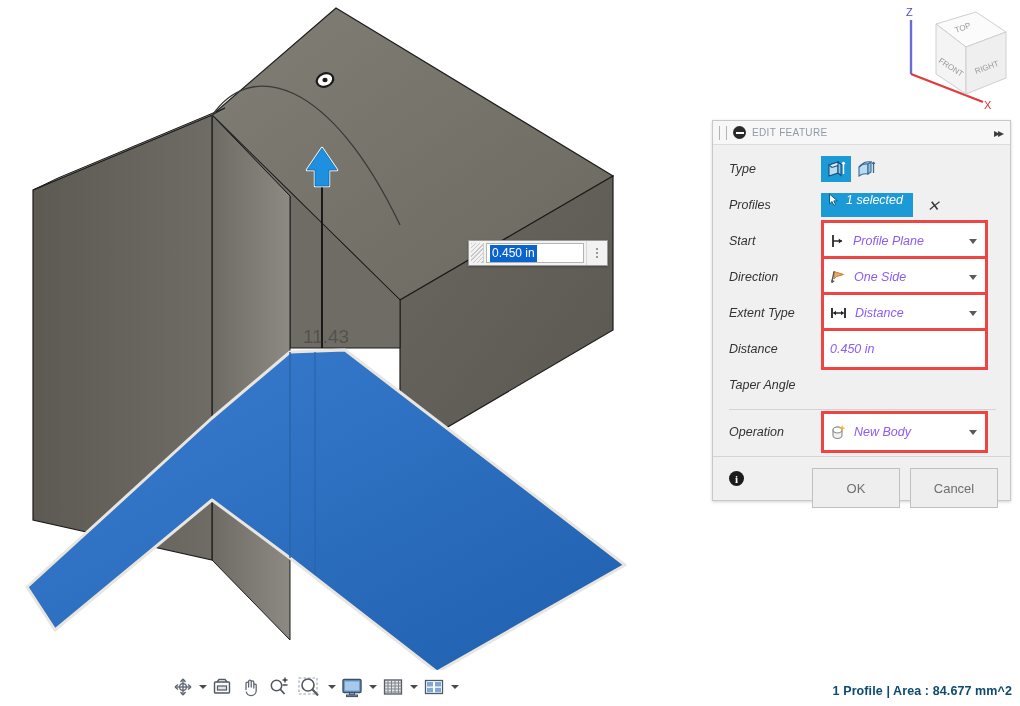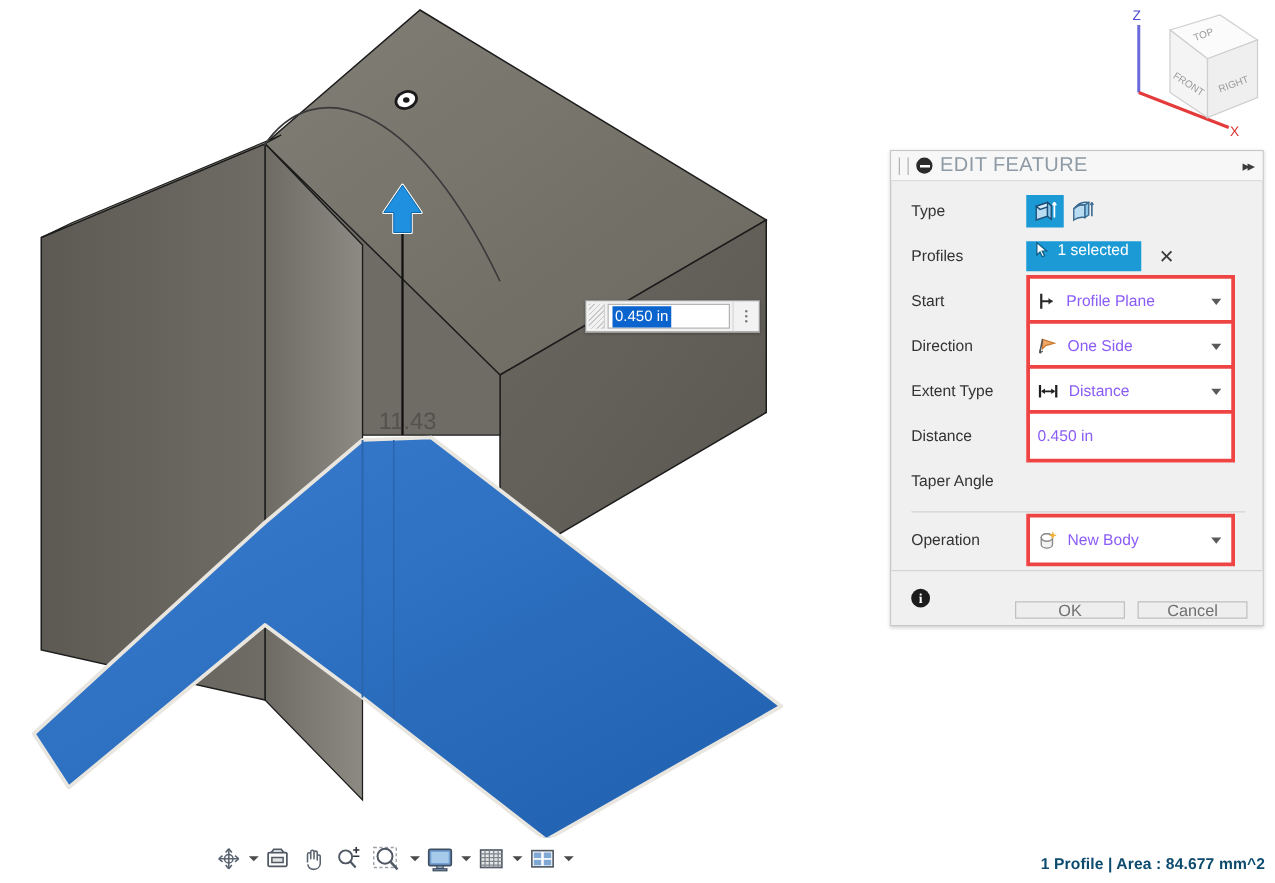--- a/index.html
+++ b/index.html
@@ -142,37 +142,38 @@
     margin-right: 6px;
     flex: 0 0 auto;
     cursor: pointer;
   }
   #panel-collapse:after {
     content:"";
     position: absolute; left: 2.5px; top: 6px;
     width: 8px; height: 1.5px; background: #ffffff;
   }
   #panel-title {
-    font-size: 16px;
+    font-size: 10px;
     color: #8e9aa6;
     letter-spacing: .35px;
     flex: 1 1 auto;
   }
   #panel-expand {
     color: #3d3d3d; font-size: 12px; letter-spacing: -2px;
     cursor: pointer; padding-right: 2px;
   }
 
   #panel-body { padding: 6px 0 0 0; }
 
   .row {
     display: flex; align-items: center;
     height: 36px;
     padding: 0 14px 0 16px;
     box-sizing: border-box;
+    font-style: italic;
   }
   .row-label {
     width: 92px;
     font-size: 12.5px;
     color: #333333;
     flex: 0 0 auto;
   }
   .row-control { flex: 1 1 auto; display: flex; align-items: center; }
 
   
@@ -247,21 +248,21 @@
     width: 15px; height: 15px; border-radius: 50%;
     background: #1c1c1c; color: #ffffff;
     font-size: 11px; font-weight: bold;
     display:flex; align-items:center; justify-content:center;
     font-family: "Liberation Serif", serif;
     cursor: pointer;
     flex: 0 0 auto;
   }
   .footer-spacer { flex: 1 1 auto; }
   .btn {
-    height: 14px; min-width: 88px;
+    height: 40px; min-width: 88px;
     background: #eeeeee;
     border: 1px solid #c0c0c0;
     font-size: 13px;
     color: #6f6f6f;
     display: flex; align-items: center; justify-content: center;
     cursor: pointer;
     margin-left: 10px;
     box-sizing: border-box;
     margin-top: 19px;
   }

